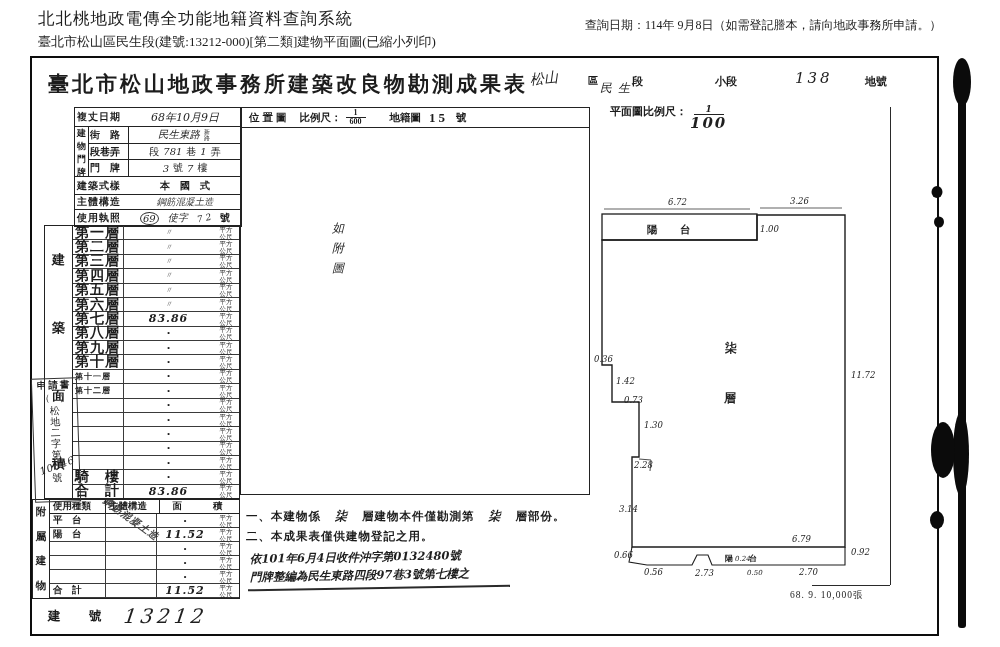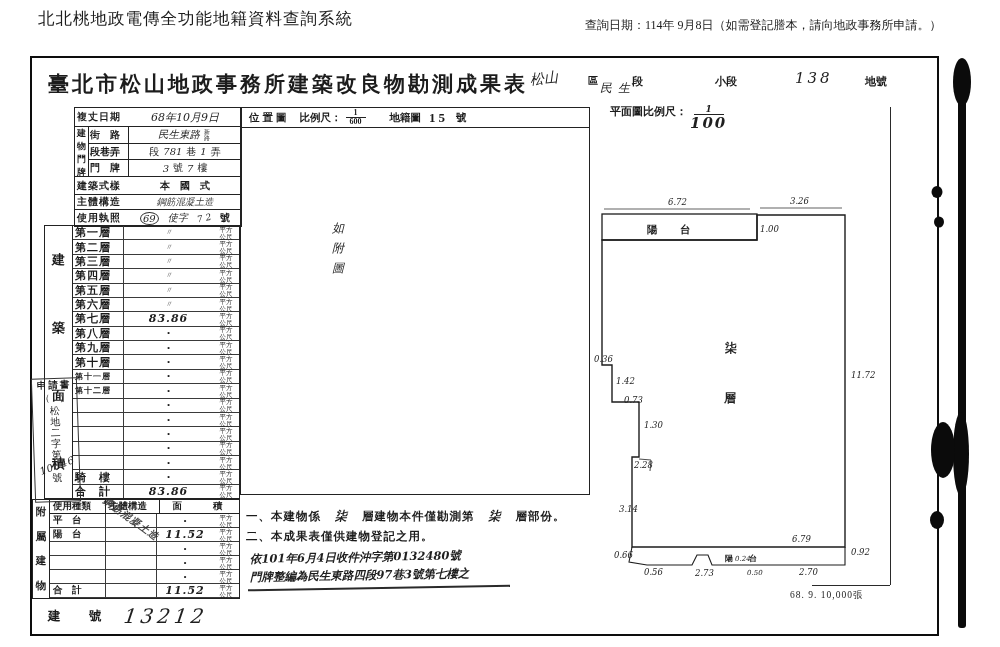--- a/index.html
+++ b/index.html
@@ -29,21 +29,21 @@
   .door-row{display:flex;align-items:center;border-bottom:1px solid #222;box-sizing:border-box}
   .door-row:last-child{border-bottom:none}
   .door-label{width:38px;font-weight:700;padding-left:1px;border-right:1px solid #222;align-self:stretch;display:flex;align-items:center;flex:none}
   .door-val{flex:1;display:flex;justify-content:center;align-items:center;gap:4px}
   
   .formB{left:12px;top:167px;width:196px;height:274px;border:1px solid #222;display:flex;box-sizing:border-box}
   .b-vcol{width:27px;border-right:1px solid #222;display:flex;flex-direction:column;justify-content:space-around;align-items:center;font-size:13px;font-weight:700;flex:none}
   .b-rows{flex:1;display:flex;flex-direction:column}
   .b-row{flex:1;display:flex;align-items:center;border-bottom:1px solid #3a3a3a;box-sizing:border-box;min-height:0}
   .b-row:last-child{border-bottom:none}
-  .b-label{width:48px;flex:none;font-size:11px;font-weight:700;letter-spacing:1px;padding-left:2px;border-right:1px solid #3a3a3a;align-self:stretch;display:flex;align-items:center}
+  .b-label{width:48px;flex:none;font-size:14px;font-weight:700;letter-spacing:1px;padding-left:2px;border-right:1px solid #3a3a3a;align-self:stretch;display:flex;align-items:center}
   .b-val{flex:1;text-align:center}
   .b-unit{width:26px;flex:none;display:flex;justify-content:center}
   .b-unit span{display:inline-block;width:14px;font-size:6.5px;line-height:7px;text-align:center}
   .v-scrib{color:#6f6f6f;font-style:italic;font-size:9px}
   .v-dot{font-size:9px}
   .v-num{font-style:italic;font-weight:600;font-size:11px;letter-spacing:1px}
   
   .formC{left:0;top:441px;width:208px;height:100px;border:1px solid #222;display:flex;box-sizing:border-box;background:#fff}
   .c-vcol{width:16px;border-right:1px solid #222;display:flex;flex-direction:column;justify-content:space-around;align-items:center;font-size:10.5px;font-weight:700;flex:none}
   .c-table{flex:1;display:flex;flex-direction:column;position:relative}
@@ -90,20 +90,21 @@
   .plan text.fl{font-size:12px;font-style:normal;font-weight:700}
   .plan .ln{stroke:#1d1d1d;fill:none}
 </style>
 </head>
 <body>
 
 <div class="page">
 
   <div class="abs sys">北北桃地政電傳全功能地籍資料查詢系統</div>
   <div class="abs qdate">查詢日期：114年 9月8日（如需登記謄本，請向地政事務所申請。）</div>
+  <div class="abs sub">臺北市松山區民生段(建號:13212-000)[第二類]建物平面圖(已縮小列印)</div>
 
   <div class="sheet">
 
     <div class="abs title">臺北市松山地政事務所建築改良物勘測成果表</div>
 
     <span class="abs hw" style="left:498px;top:12px;font-size:14px;transform:rotate(-6deg)">松山</span>
     <span class="abs lbl" style="left:556px;top:16px;font-size:10px">區</span>
     <span class="abs hw" style="left:568px;top:22px;font-size:12px;letter-spacing:6px">民生</span>
     <span class="abs lbl" style="left:600px;top:16px;font-size:11px">段</span>
     <span class="abs lbl" style="left:683px;top:16px;font-size:11px">小段</span>

